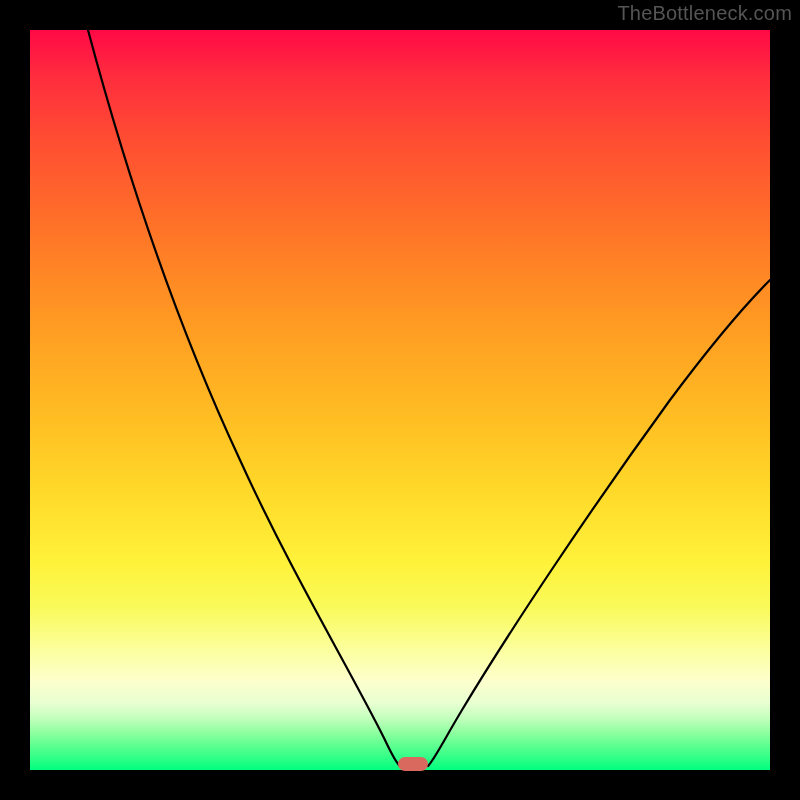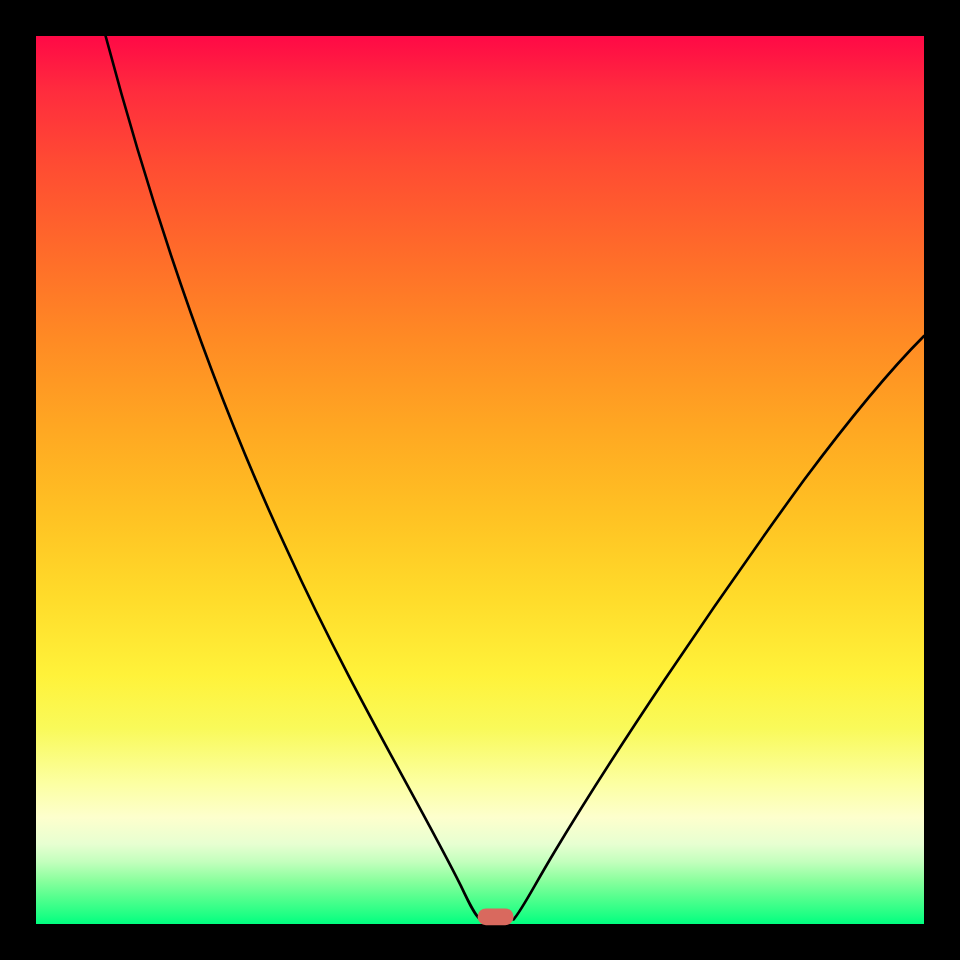--- a/index.html
+++ b/index.html
@@ -74,20 +74,21 @@
   .marker {
     fill: #d9695e;
     stroke: none;
   }
 </style>
 </head>
 <body>
 
 <div class="frame">
 
+  <div class="watermark">TheBottleneck.com</div>
 
   <div class="plot-area">
     <svg viewBox="0 0 740 740">
 
       <path class="curve" d="M 58 0
                C 90 120, 140 280, 210 430
                C 260 540, 320 640, 354 708
                C 362 725, 366 733, 370 736"></path>
 
       <path class="curve" d="M 370 736

